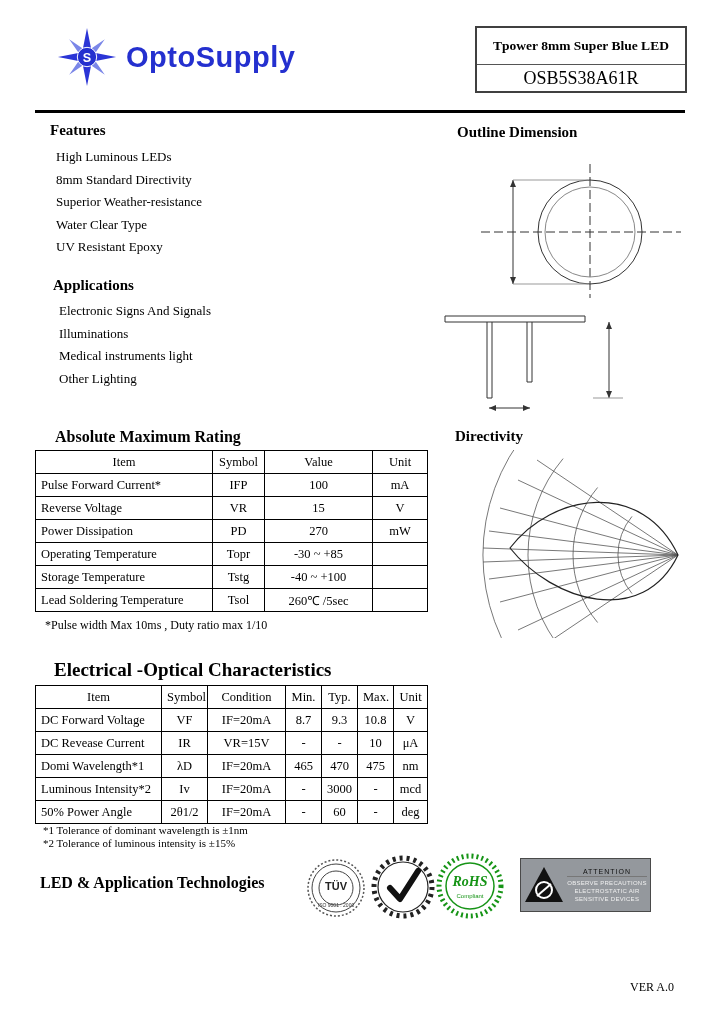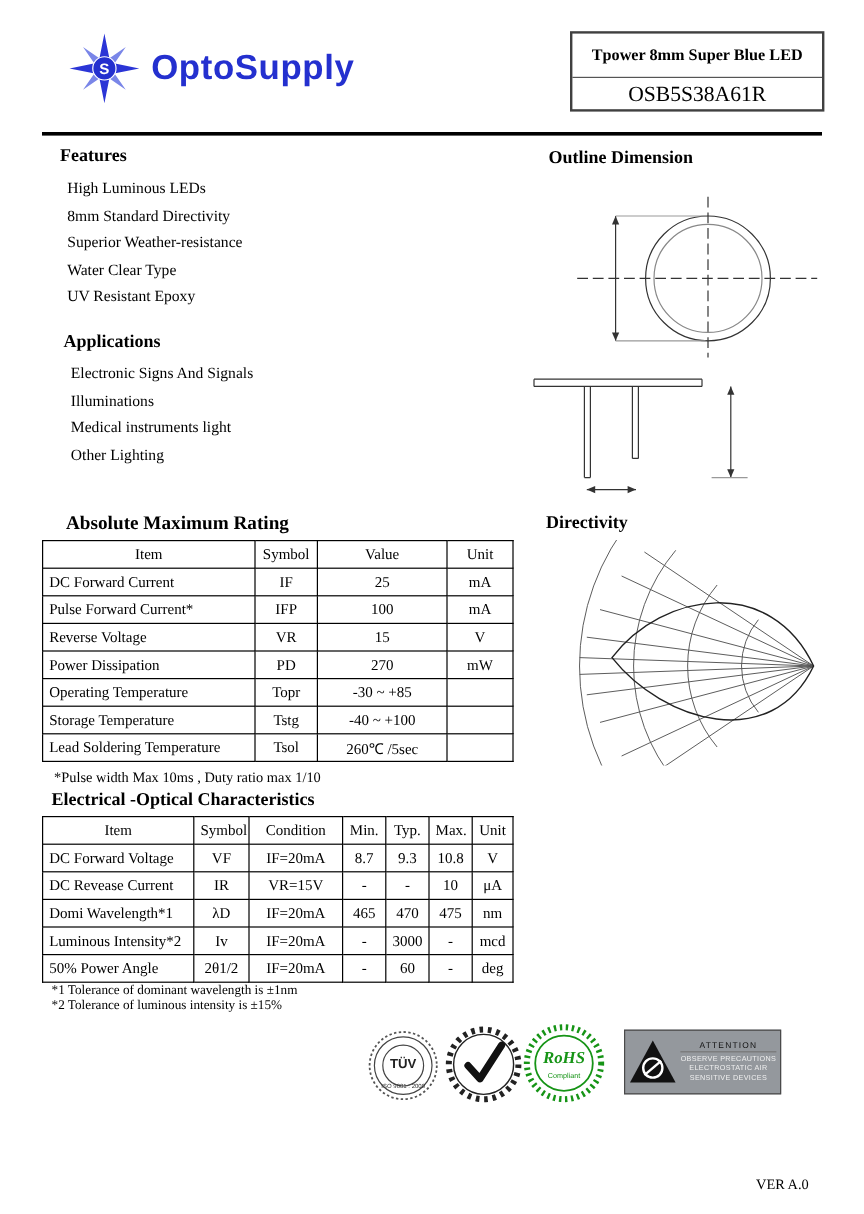--- a/index.html
+++ b/index.html
@@ -34,21 +34,21 @@
   .features .sec-h { margin-bottom:7px; }
   .outline-h { position:absolute; left:457px; top:124px; }
   .outline-svg { position:absolute; left:393px; top:146px; }
   .applications { position:absolute; left:53px; top:277px; }
   .applications .sec-h { margin-bottom:6px; }
 
   
   .amr { position:absolute; left:35px; top:428px; width:392px; }
   .amr .sec-h { margin-left:20px; font-size:16px; }
   .eoc { position:absolute; left:35px; top:659px; width:392px; }
-  .eoc .sec-h { margin-left:8px; font-size:15px; }
+  .eoc .sec-h { margin-left:19px; font-size:19px; }
   table { border-collapse:collapse; margin-top:4px; width:392px; table-layout:fixed; }
   td, th { border:1px solid #000; font-size:12.5px; font-weight:normal; height:23px; padding:1px 5px; text-align:center; overflow:hidden; white-space:nowrap; }
   td.item { text-align:left; }
   .footnote { font-size:12px; margin-top:6px; margin-left:10px; }
   .footnote-sm { font-size:11px; margin-left:8px; line-height:13px; }
   .eoc .footnote-sm:first-of-type { margin-top:4px; }
 
   .directivity-h { position:absolute; left:455px; top:428px; }
   .directivity-svg { position:absolute; left:438px; top:450px; }
 
@@ -155,26 +155,20 @@
           <col style="width:52px">
           <col style="width:108px">
           <col style="width:55px">
         </colgroup>
       <tbody>
           <tr>
         <th>Item</th>
         <th>Symbol</th>
         <th>Value</th>
         <th>Unit</th>
-      </tr>
-      <tr>
-        <td class="item">DC Forward Current</td>
-        <td>IF</td>
-        <td>25</td>
-        <td>mA</td>
       </tr>
       <tr>
         <td class="item">Pulse Forward Current*</td>
         <td>IFP</td>
         <td>100</td>
         <td>mA</td>
       </tr>
       <tr>
         <td class="item">Reverse Voltage</td>
         <td>VR</td>
@@ -300,20 +294,21 @@
         <td>60</td>
         <td>-</td>
         <td>deg</td>
       </tr>
     </tbody>
       </table>
     <div class="footnote-sm">*1 Tolerance of dominant wavelength is ±1nm</div>
     <div class="footnote-sm">*2 Tolerance of luminous intensity is ±15%</div>
   </div>
 
+  <div class="footer-tag">LED &amp; Application Technologies</div>
 
   <svg class="badge" style="left:306px; top:858px;" width="60" height="60" viewBox="0 0 60 60">
     <circle cx="30" cy="30" r="28" fill="none" stroke="#555" stroke-width="1.5" stroke-dasharray="2 2"></circle>
     <circle cx="30" cy="30" r="24" fill="none" stroke="#444" stroke-width="1"></circle>
     <circle cx="30" cy="30" r="17" fill="none" stroke="#444" stroke-width="1"></circle>
     <text x="30" y="32" text-anchor="middle" font-family="Liberation Sans, sans-serif" font-size="11" font-weight="bold" fill="#222">TÜV</text>
     <text x="30" y="49" text-anchor="middle" font-family="Liberation Sans, sans-serif" font-size="5" fill="#333">ISO 9001 : 2000</text>
   </svg>
 
   <svg class="badge" style="left:370px; top:854px;" width="66" height="66" viewBox="0 0 66 66">

